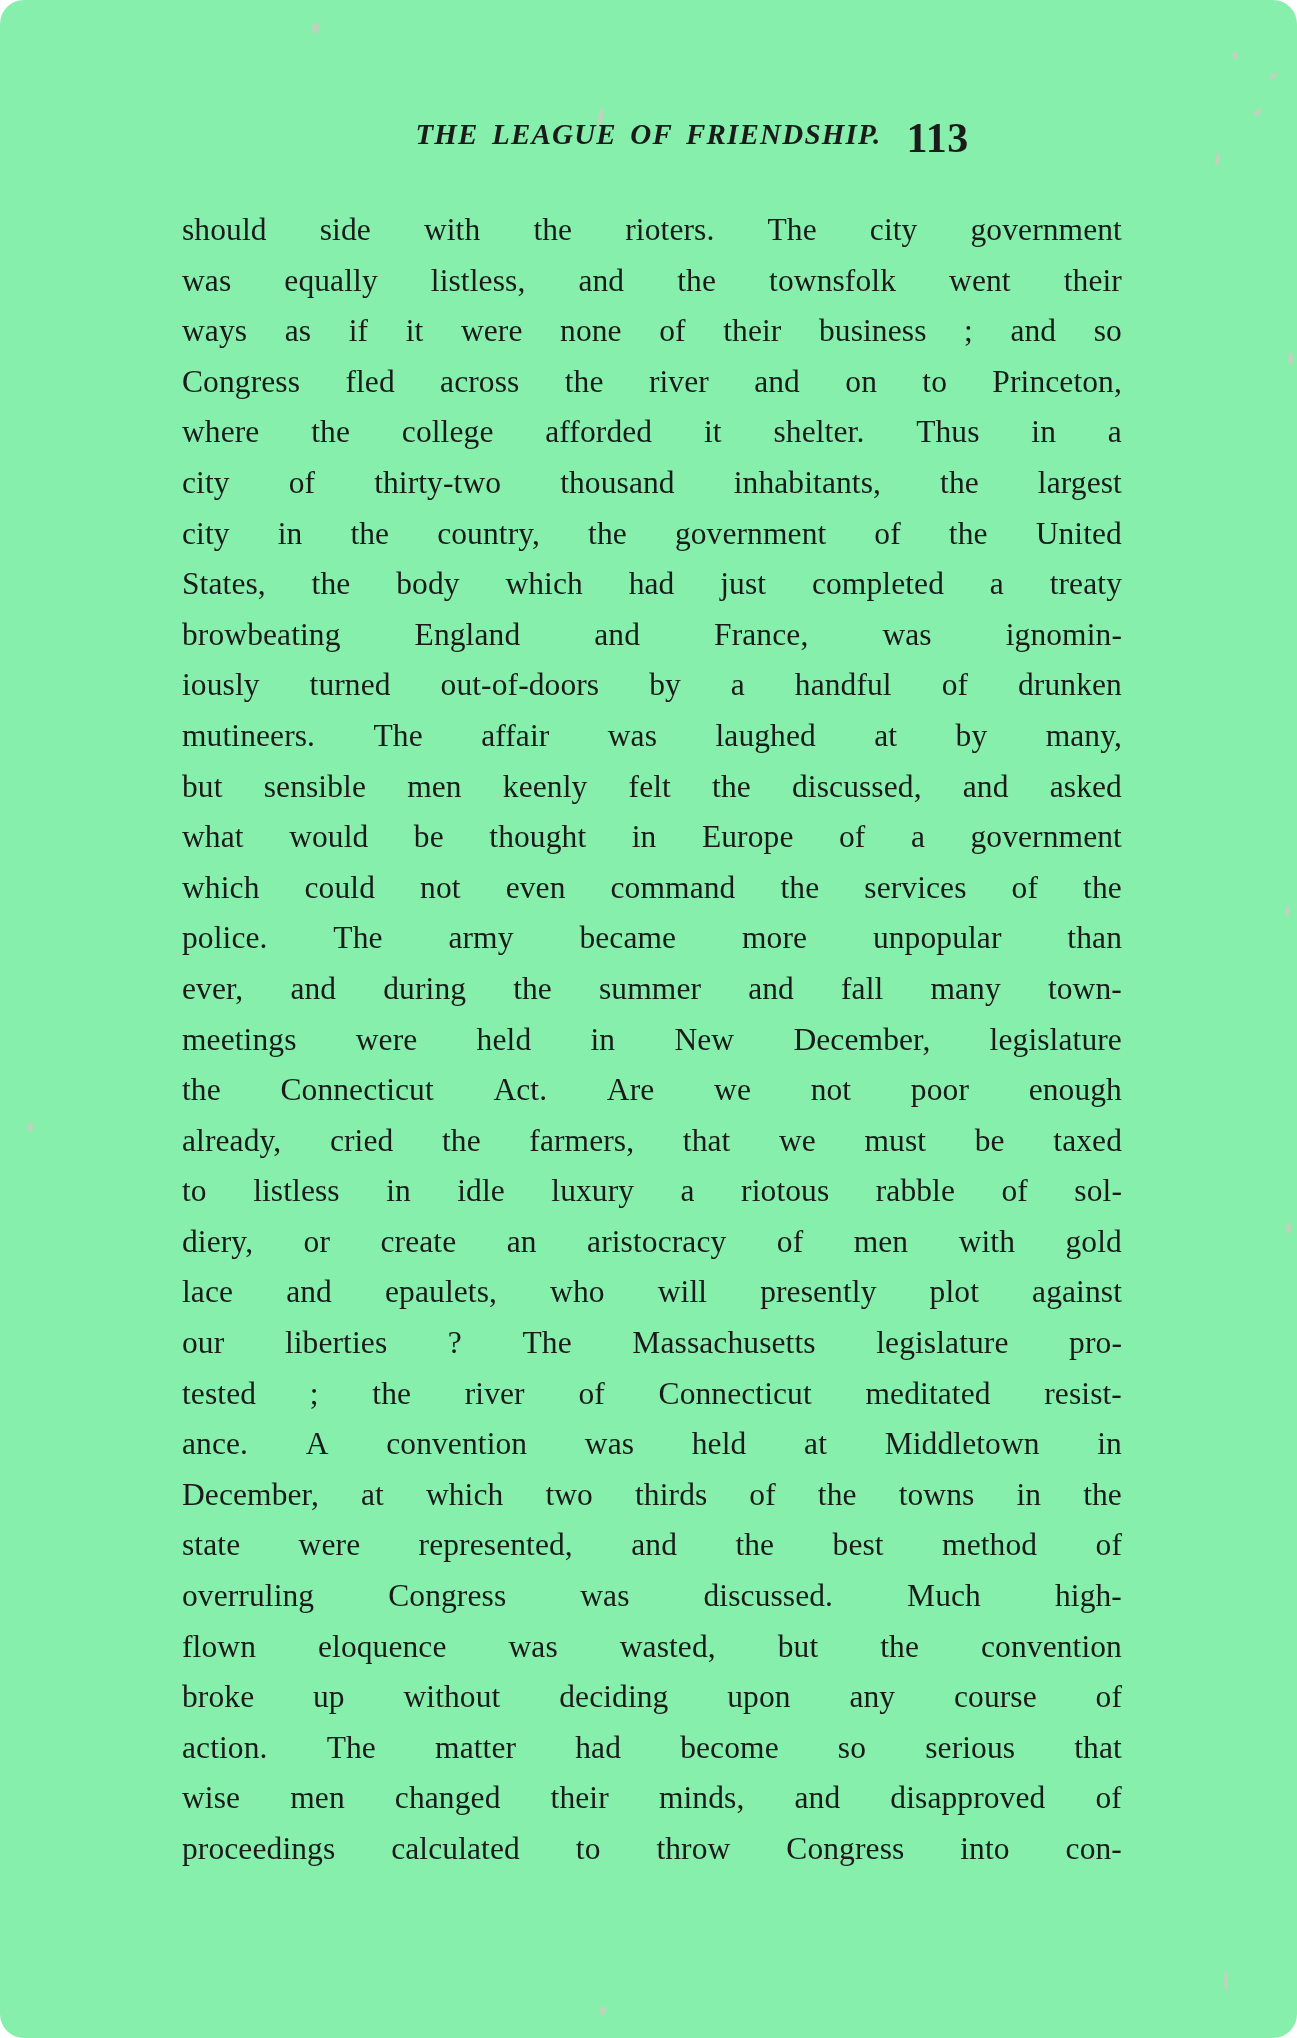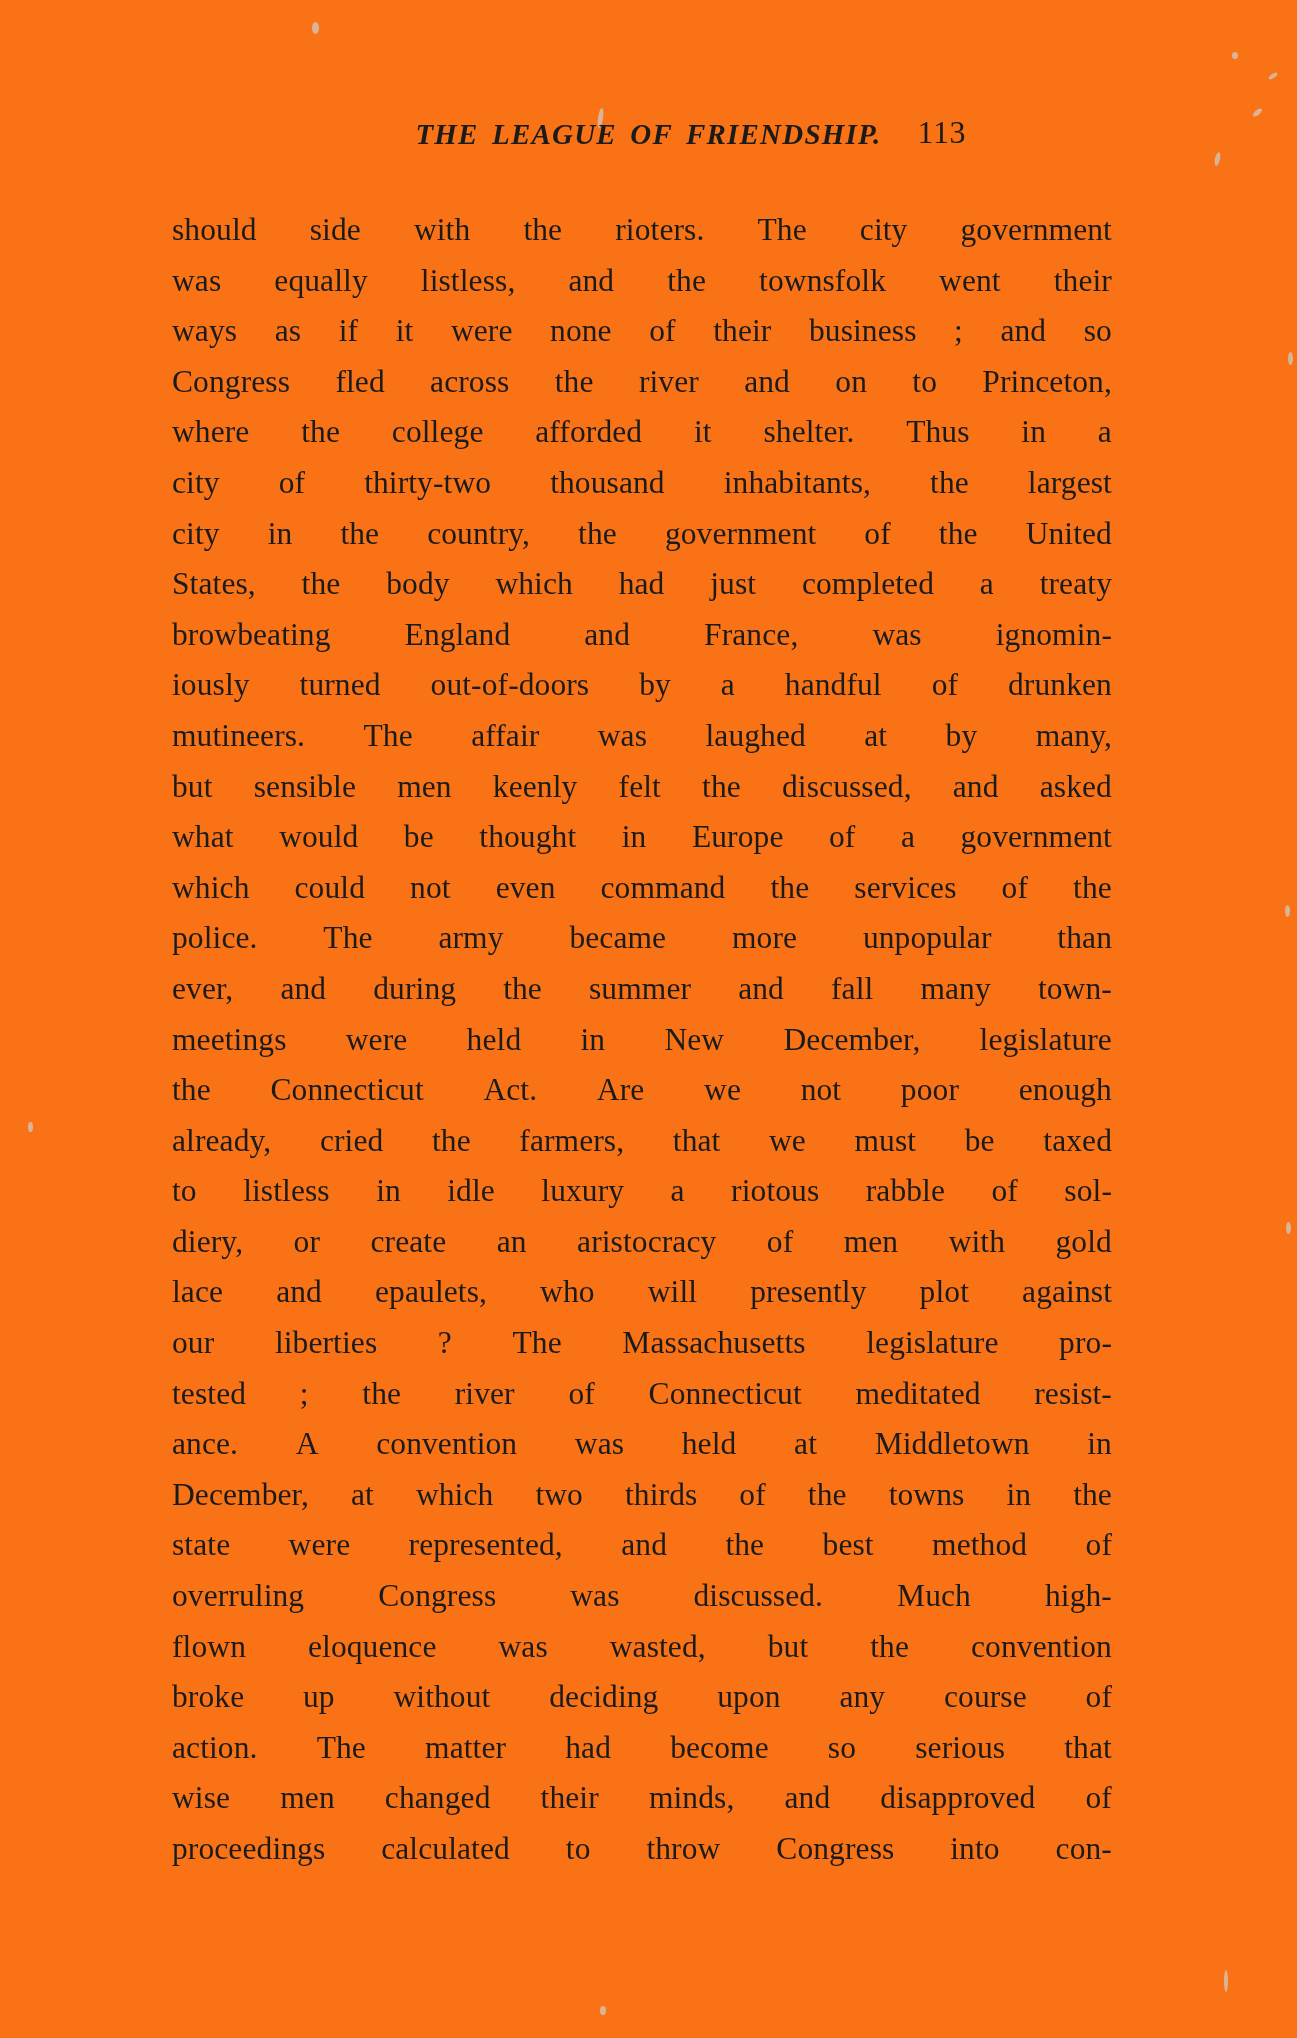--- a/index.html
+++ b/index.html
@@ -11,21 +11,22 @@
     width: 1297px;
     height: 2038px;
     position: relative;
     font-family: "Liberation Serif", serif;
     color: #1b1b1b;
     overflow: hidden;
   }
   .page {
     position: absolute;
     inset: 0;
-    background: #f97316;
+    background: #86efac;
+    border-radius: 24px;
   }
   
   .speck {
     position: absolute;
     background: #cfcac2;
     border-radius: 50%;
     opacity: 0.75;
   }
   .header {
     position: absolute;
@@ -43,29 +44,29 @@
     font-style: italic;
     font-weight: bold;
     font-size: 29px;
     letter-spacing: 1.2px;
     word-spacing: 5px;
   }
   .page-number {
     position: absolute;
     left: 100%;
     top: -4px;
-    margin-left: 36px;
-    font-weight: normal;
-    font-size: 32px;
+    margin-left: 25px;
+    font-weight: bold;
+    font-size: 42px;
     letter-spacing: 0.5px;
   }
   .body-text {
     position: absolute;
     top: 205px;
-    left: 172px;
+    left: 182px;
     width: 940px;
   }
   
   .jline {
     display: flex;
     justify-content: space-between;
     font-size: 31.5px;
     line-height: 50.6px;
     letter-spacing: 0.1px;
   }

